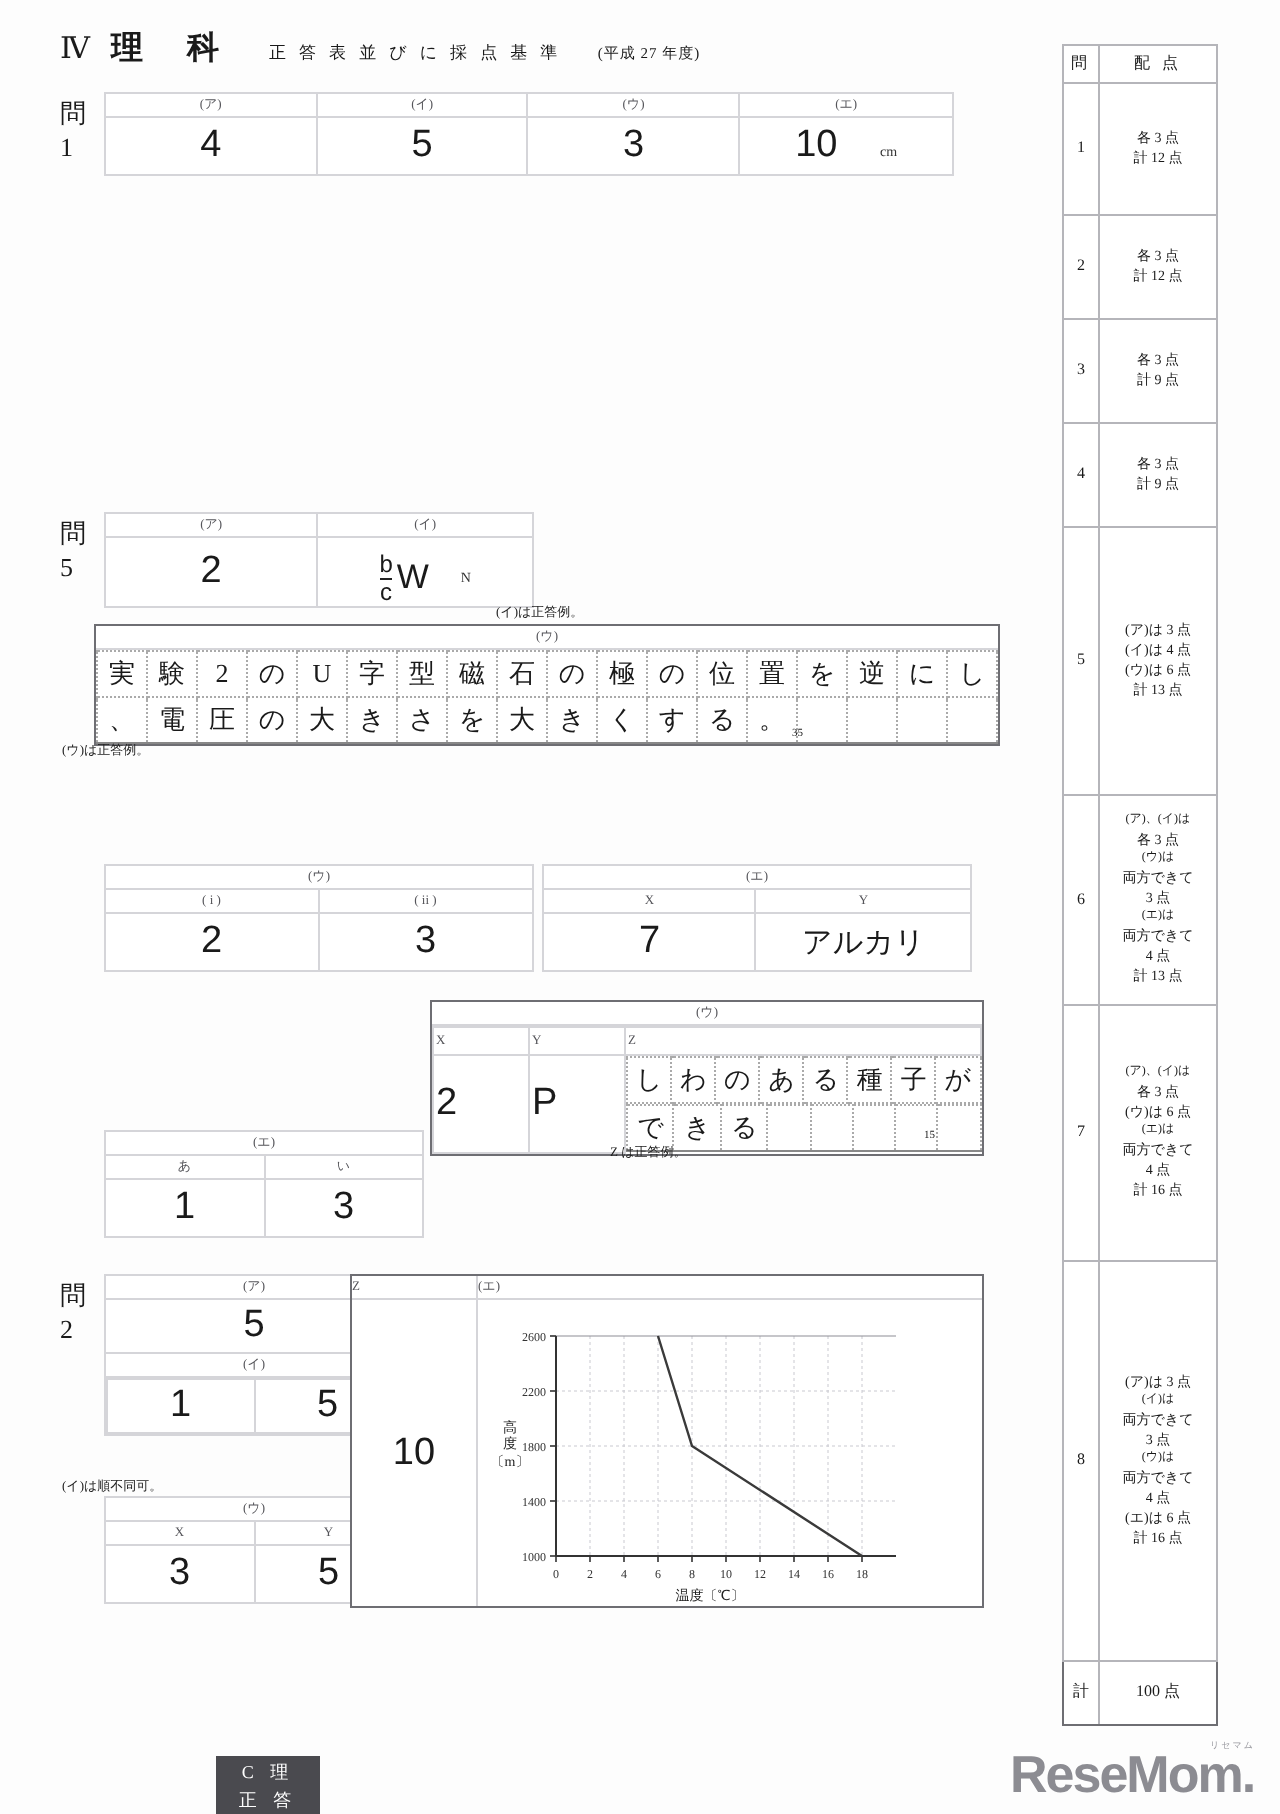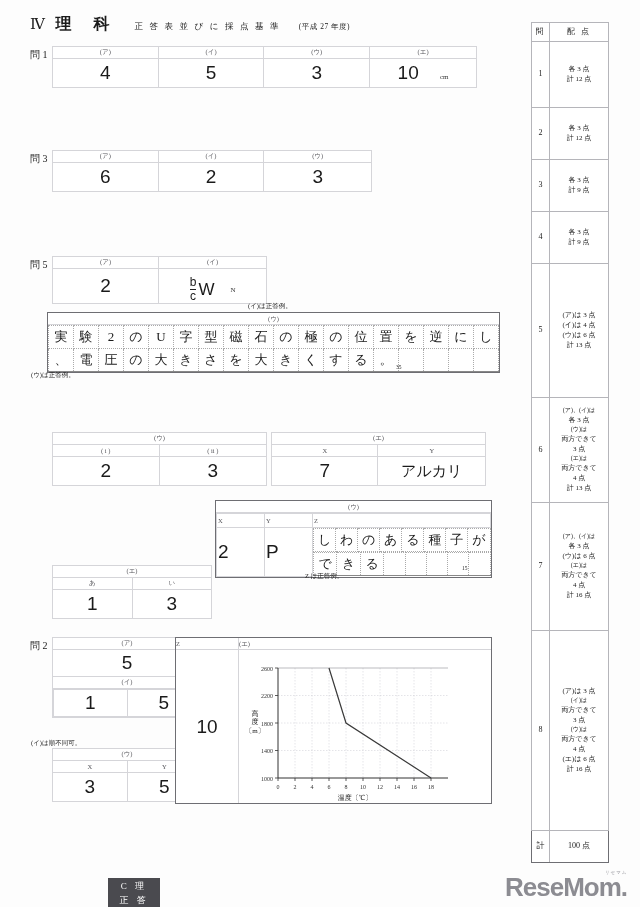--- a/index.html
+++ b/index.html
@@ -12,21 +12,21 @@
 
   
   .hdr{position:absolute;left:30px;top:14px;display:flex;align-items:baseline;gap:10px;}
   .hdr .num{font-size:15px;letter-spacing:.5px;}
   .hdr .subj{font-size:16px;letter-spacing:9px;font-weight:600;}
   .hdr .kijun{font-size:8.5px;letter-spacing:2.2px;margin-left:6px;}
   .hdr .year{font-size:7.5px;letter-spacing:.5px;margin-left:8px;}
 
   
   .qblock{position:absolute;display:flex;align-items:flex-start;}
-  .qlabel{font-size:10px;width:22px;padding-top:2px;text-align:left;letter-spacing:0;}
+  .qlabel{font-size:13px;width:22px;padding-top:2px;text-align:left;letter-spacing:0;}
   .tbl{border:1px solid #b9b9bd;border-collapse:collapse;background:#fff;}
   .tbl td,.tbl th{border:1px solid #d5d5d9;padding:0;text-align:center;vertical-align:middle;font-weight:normal;}
   .hd{font-size:6.5px;color:#55555a;height:11px;background:#fff;}
   .ans{font-size:19px;height:28px;font-family:"Liberation Sans","DejaVu Sans",sans-serif;}
   .ans.jp{font-size:15px;font-family:"Liberation Serif",serif;}
   .unit{font-size:7px;color:#333;font-family:"Liberation Serif",serif;}
   .thick{border:1.6px solid #6e6e73;}
   .note{position:absolute;font-size:6.5px;color:#222;}
 
   
@@ -95,37 +95,20 @@
         <td class="ans">
           <span>10</span>
           <span class="unit" style="margin-left:16px">cm</span>
         </td>
       </tr>
     </tbody>
       </table>
   </div>
 
 
-  <div class="qblock" style="left:30px;top:150px;">
-    <div class="qlabel">問 3</div>
-    <table class="tbl" style="width:320px;">
-      <tbody>
-          <tr>
-        <td class="hd" style="width:106px">(ア)</td>
-        <td class="hd" style="width:106px">(イ)</td>
-        <td class="hd" style="width:108px">(ウ)</td>
-      </tr>
-      <tr>
-        <td class="ans">6</td>
-        <td class="ans">2</td>
-        <td class="ans">3</td>
-      </tr>
-    </tbody>
-      </table>
-  </div>
 
 
   <div class="qblock" style="left:30px;top:256px;">
     <div class="qlabel">問 5</div>
     <table class="tbl" style="width:215px;">
       <tbody>
           <tr>
         <td class="hd" style="width:107px">(ア)</td>
         <td class="hd thick" style="width:108px;border-bottom:1px solid #d5d5d9">(イ)</td>
       </tr>

